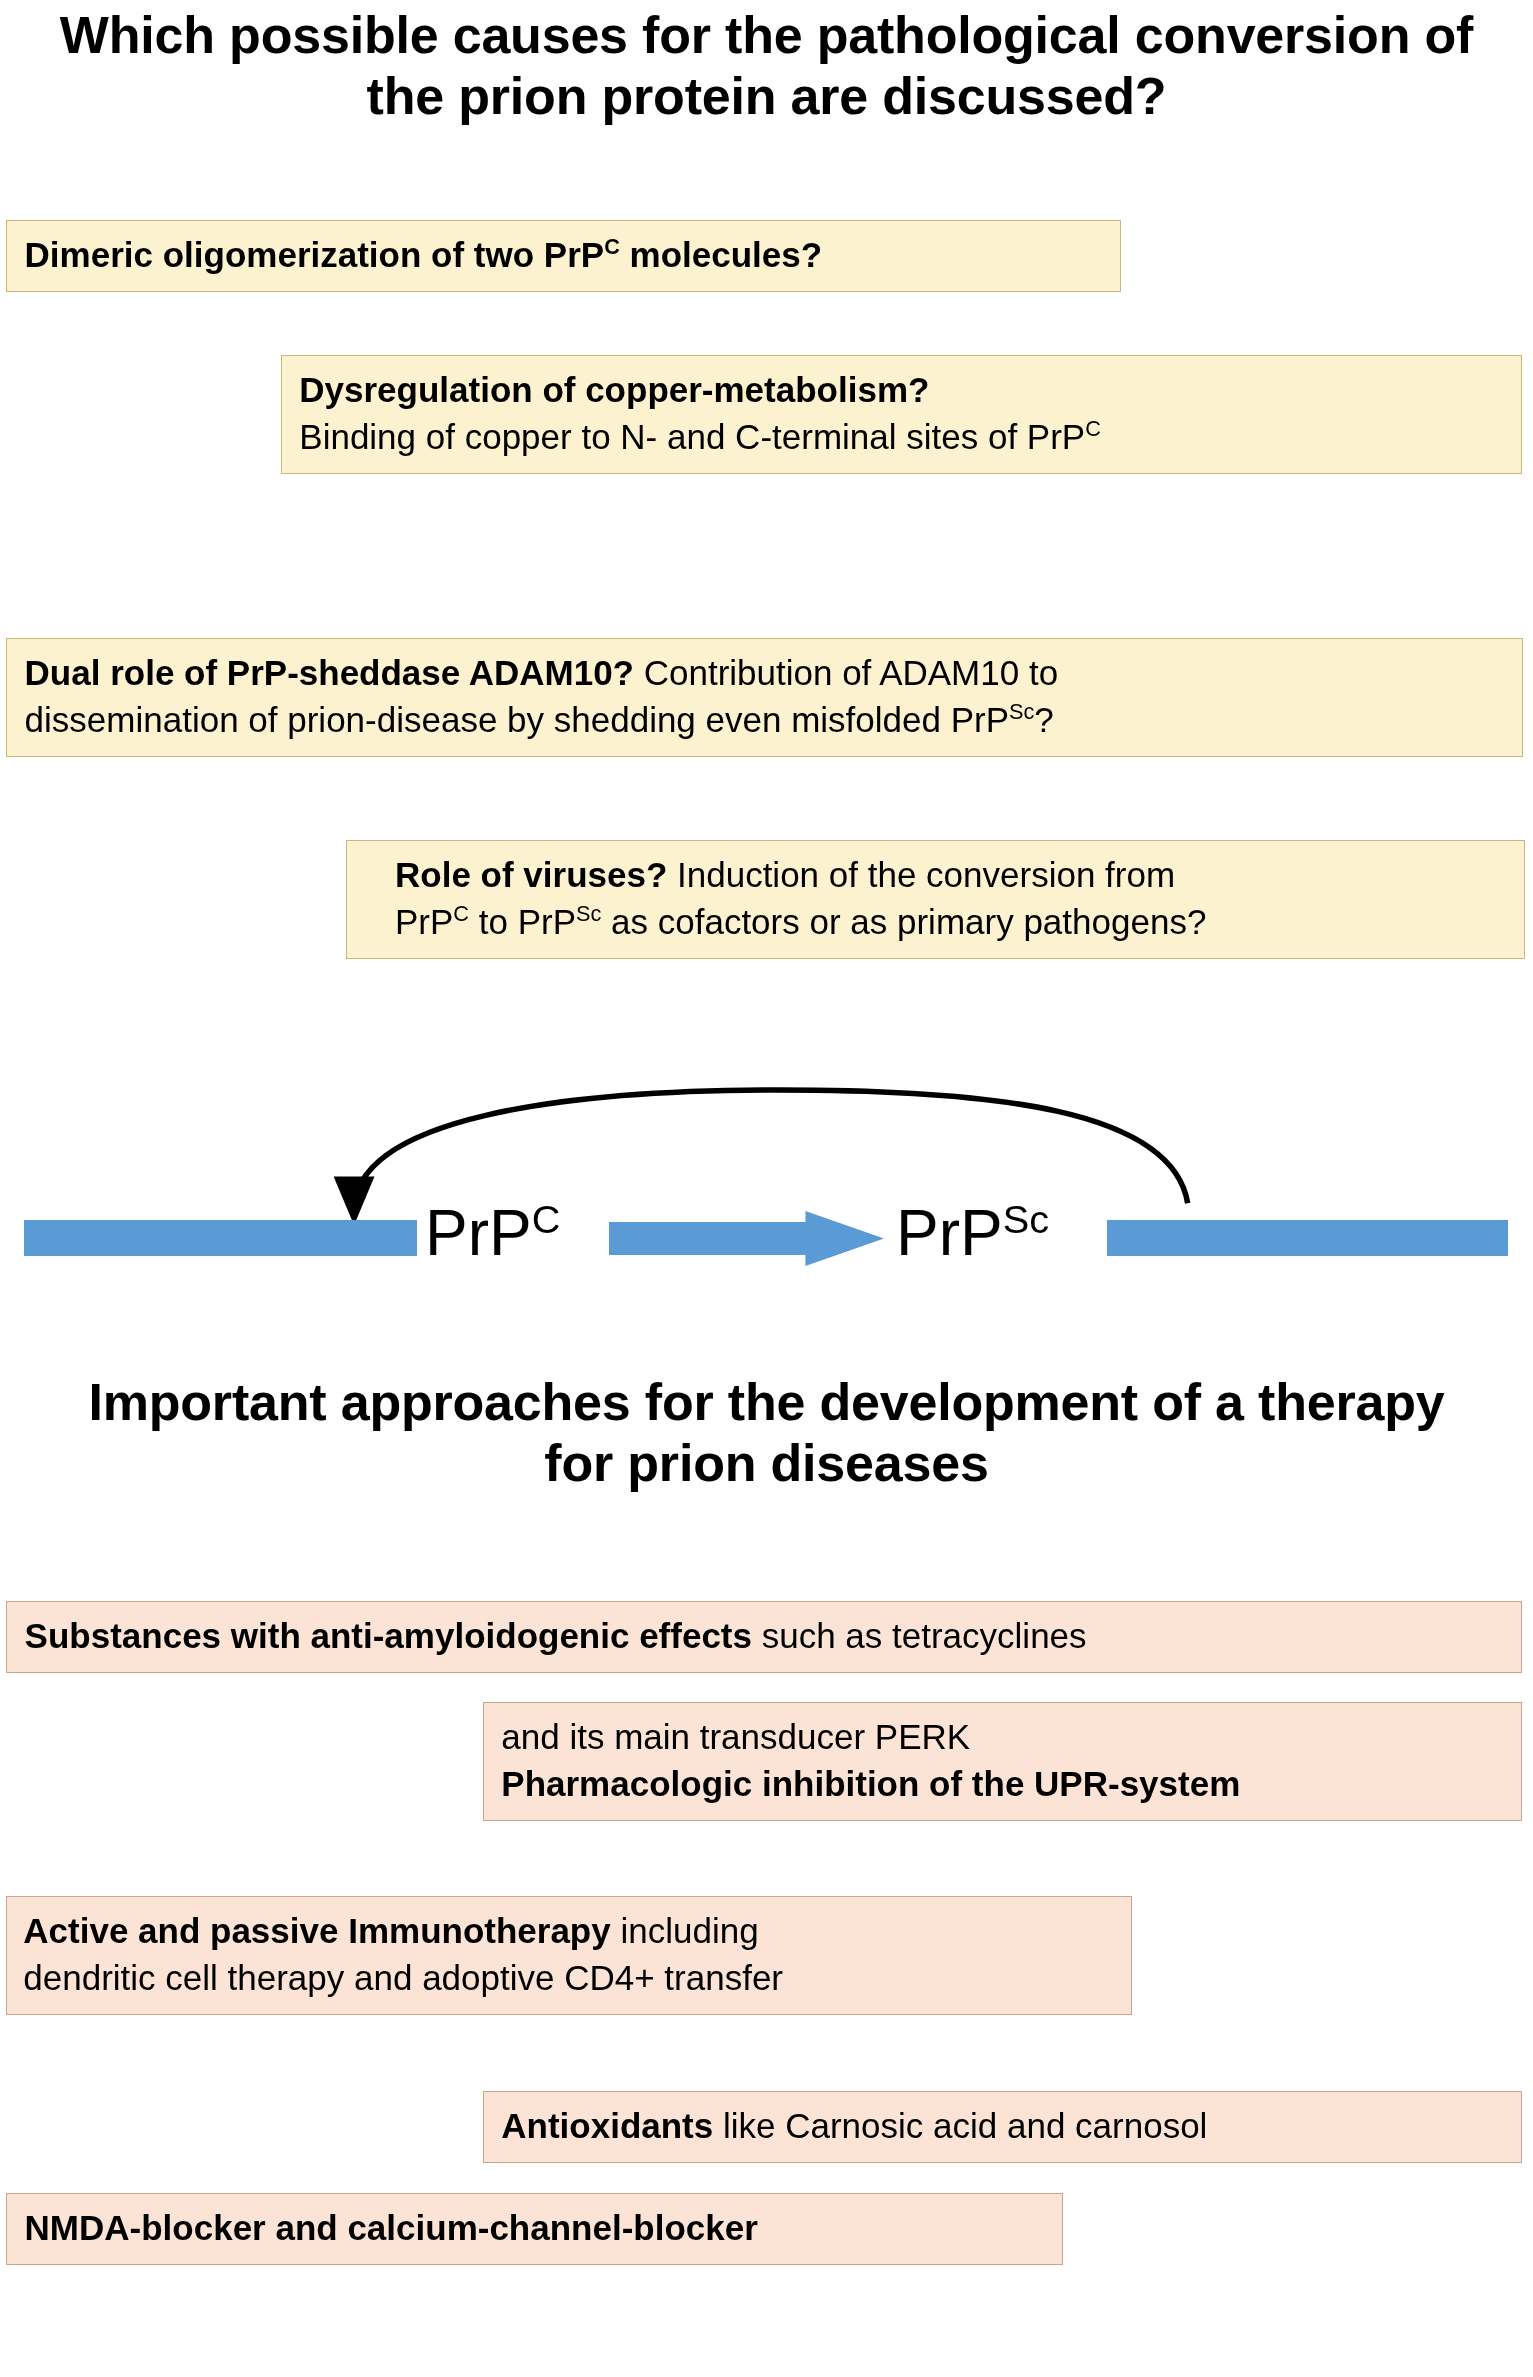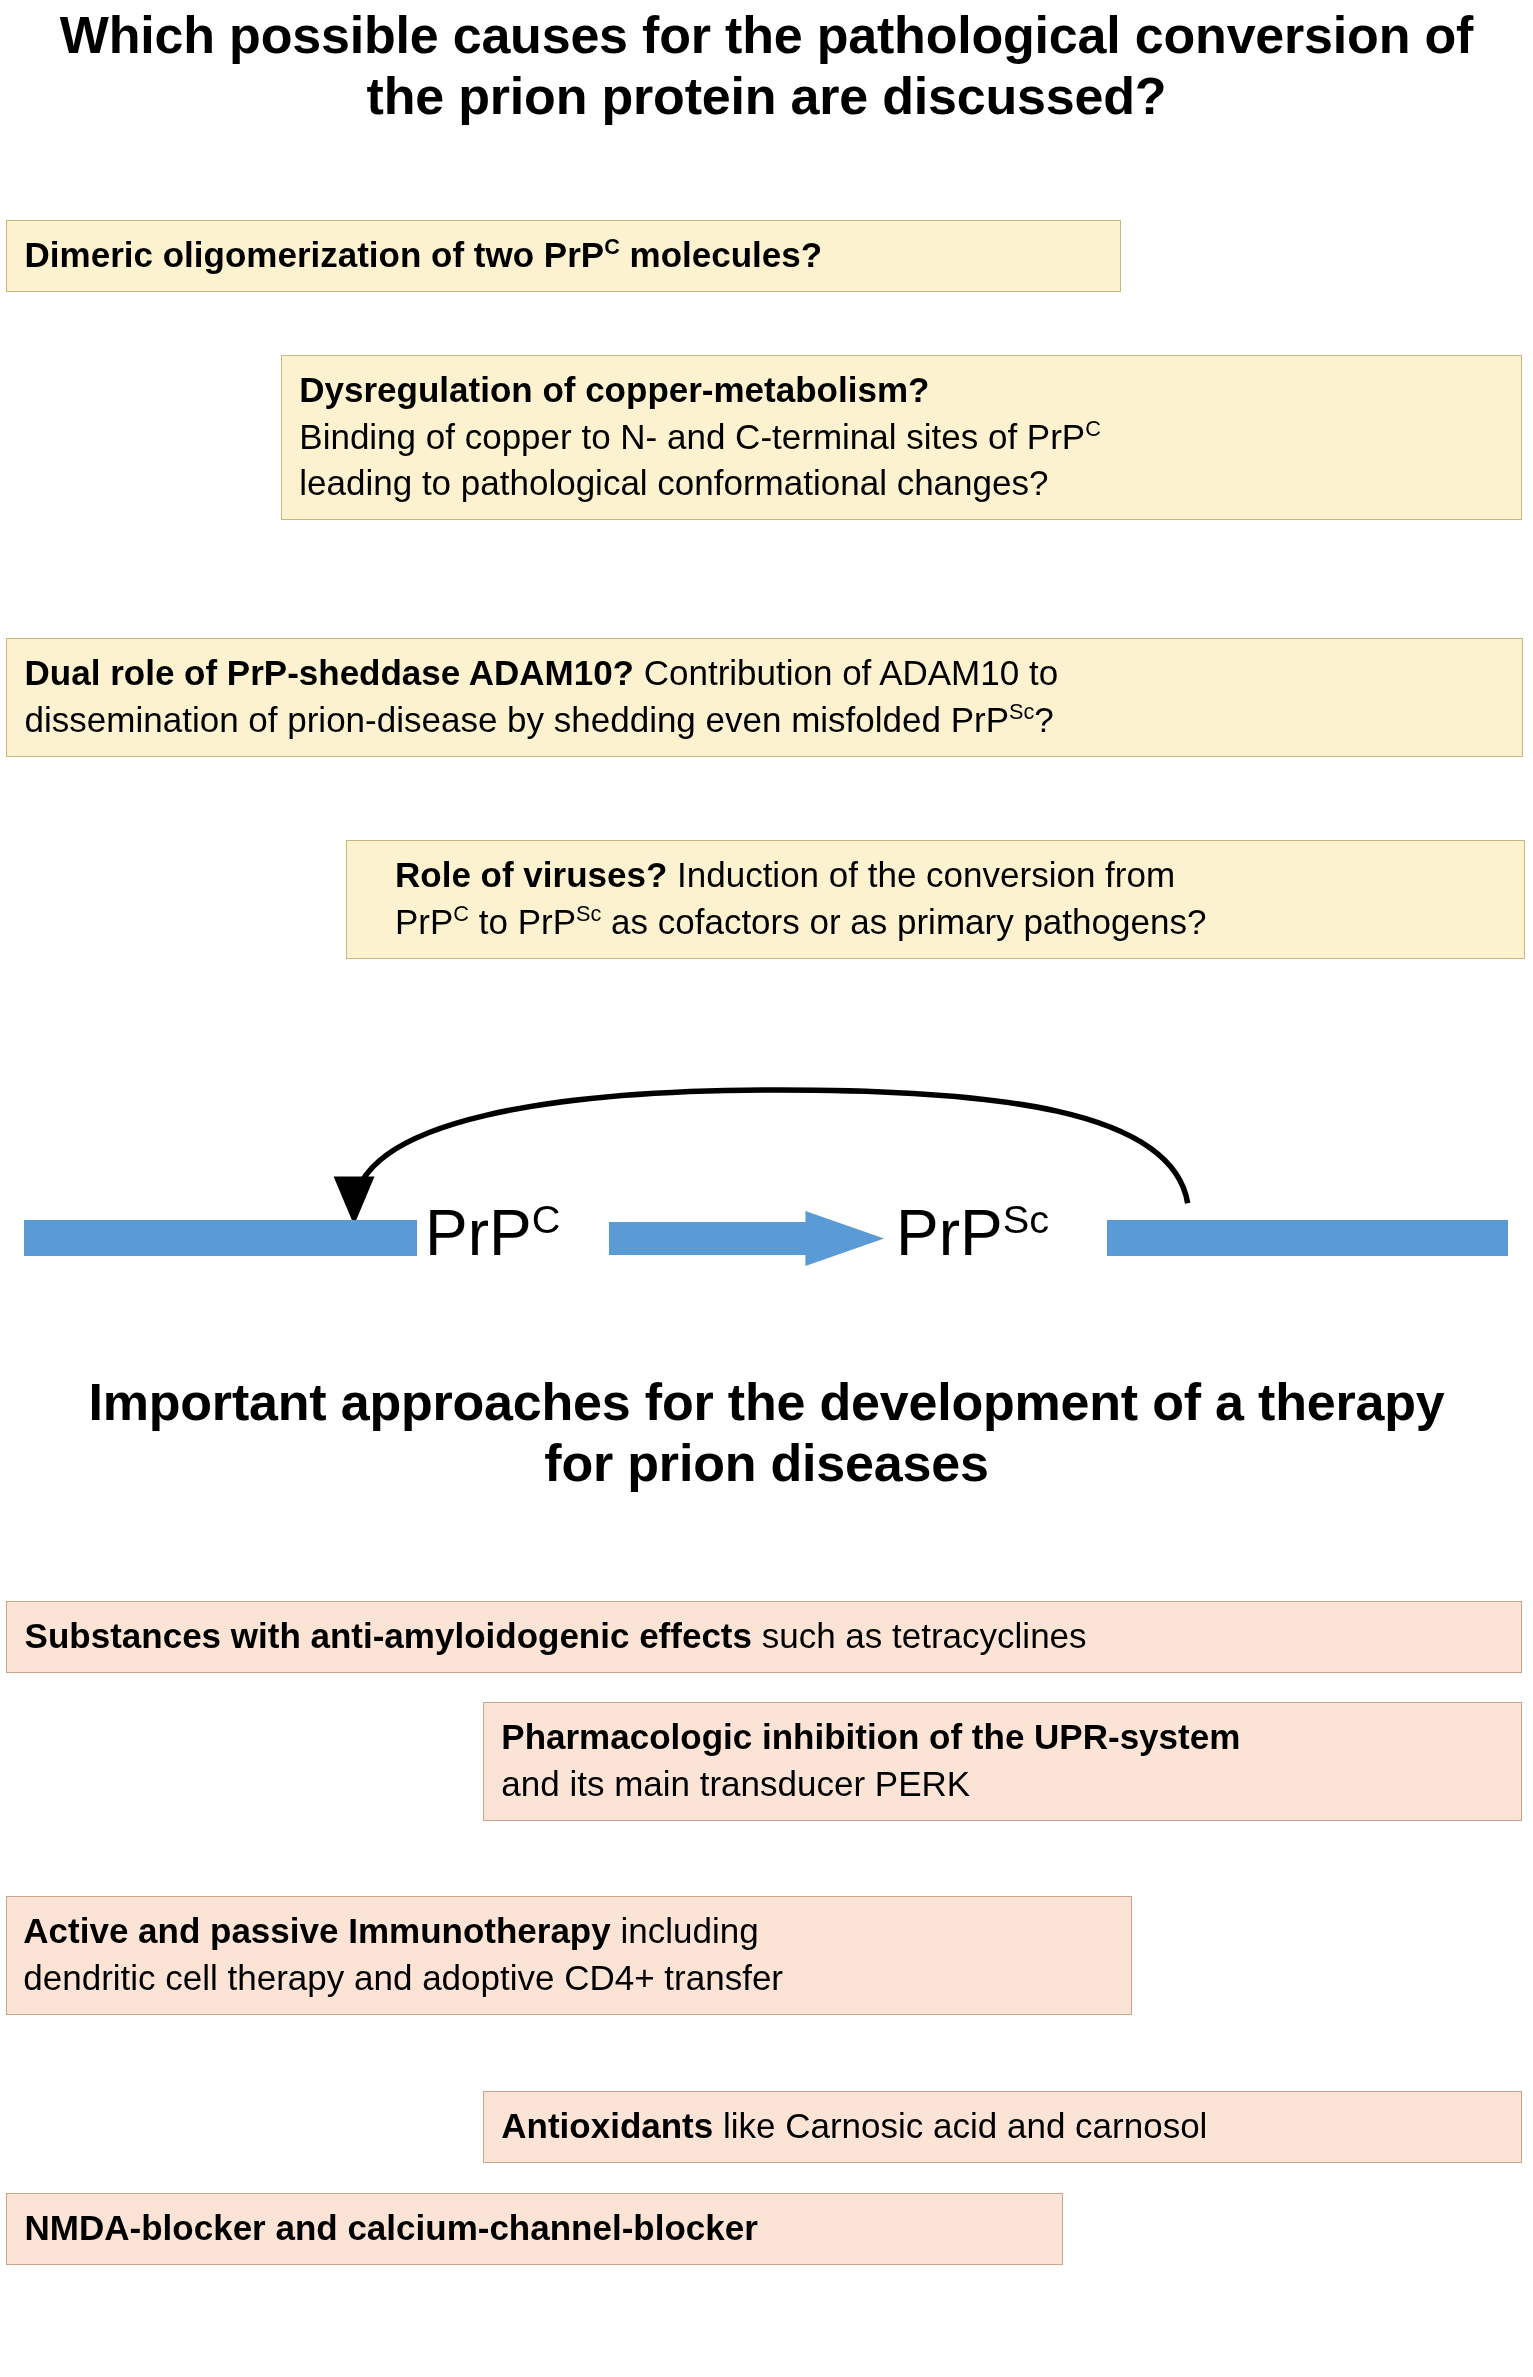--- a/index.html
+++ b/index.html
@@ -129,21 +129,20 @@
 
   <div class="heading" id="heading-top">Which possible causes for the pathological conversion of the prion protein are discussed?</div>
 
   <div class="box causes" id="box-dimeric">
     <b><span>Dimeric oligomerization of two PrP</span><sup>C</sup><span> molecules?</span></b>
   </div>
 
   <div class="box causes" id="box-copper">
     <div><b><span>Dysregulation of copper-metabolism?</span></b></div>
     <div><span>Binding of copper to N- and C-terminal sites of PrP</span><sup>C</sup></div>
-    <div><span>leading to pathological conformational changes?</span></div>
   </div>
 
   <div class="box causes" id="box-adam10">
     <div><b><span>Dual role of PrP-sheddase ADAM10?</span></b><span> Contribution of ADAM10 to</span></div>
     <div><span>dissemination of prion-disease by shedding even misfolded PrP</span><sup>Sc</sup><span>?</span></div>
   </div>
 
   <div class="box causes" id="box-viruses">
     <div><b><span>Role of viruses?</span></b><span> Induction of the conversion from</span></div>
     <div><span>PrP</span><sup>C</sup><span> to PrP</span><sup>Sc</sup><span> as cofactors or as primary pathogens?</span></div>
@@ -169,22 +168,22 @@
     <div class="bar" id="bar-right"></div>
   </div>
 
   <div class="heading" id="heading-bottom">Important approaches for the development of a therapy for prion diseases</div>
 
   <div class="box therapy" id="box-substances">
     <b><span>Substances with anti-amyloidogenic effects</span></b><span> such as tetracyclines</span>
   </div>
 
   <div class="box therapy" id="box-upr">
+    <div><span>and its main transducer PERK</span></div>
     <div><b><span>Pharmacologic inhibition of the UPR-system</span></b></div>
-    <div><span>and its main transducer PERK</span></div>
   </div>
 
   <div class="box therapy" id="box-immuno">
     <div><b><span>Active and passive Immunotherapy</span></b><span> including</span></div>
     <div><span>dendritic cell therapy and adoptive CD4+ transfer</span></div>
   </div>
 
   <div class="box therapy" id="box-antiox">
     <b><span>Antioxidants</span></b><span> like Carnosic acid and carnosol</span>
   </div>

